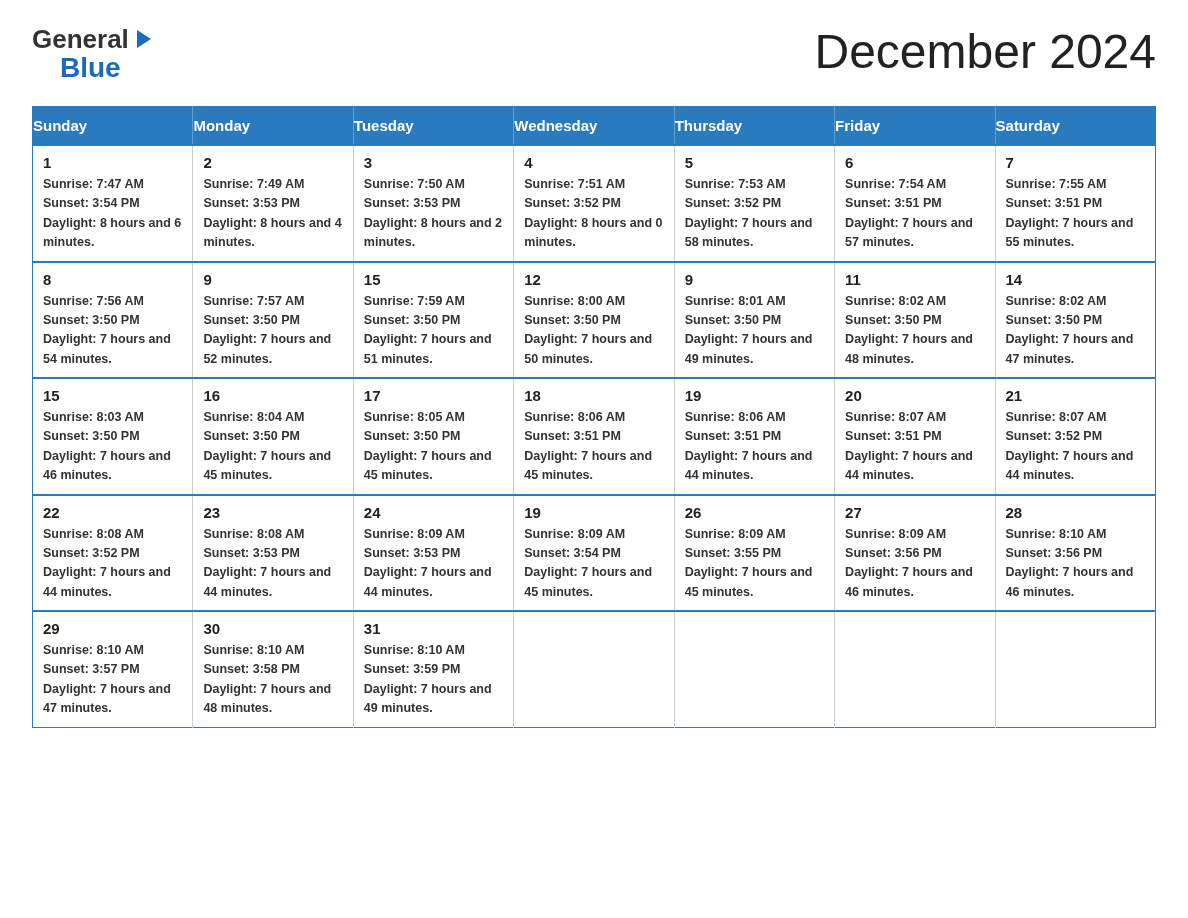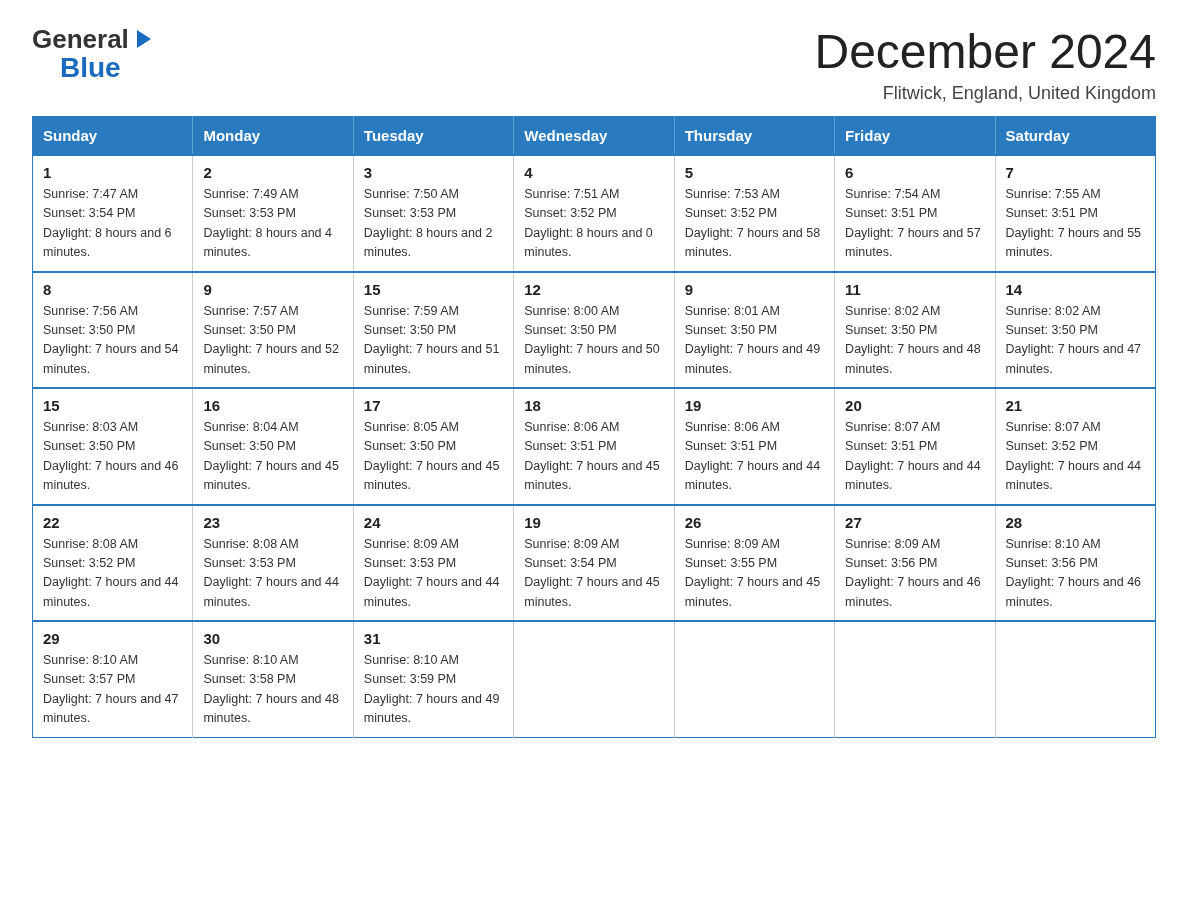--- a/index.html
+++ b/index.html
@@ -7,21 +7,21 @@
       font-family: Arial, sans-serif;
       background: #fff;
       padding: 24px 32px;
       width: 1188px;
       min-height: 918px;
     }
     .header {
       display: flex;
       justify-content: space-between;
       align-items: flex-start;
-      margin-bottom: 12px;
+      margin-bottom: 22px;
     }
     .logo {
       display: flex;
       flex-direction: column;
       align-items: flex-start;
     }
     .logo-general {
       font-size: 26px;
       font-weight: bold;
       color: #333;
@@ -50,21 +50,21 @@
     table {
       width: 100%;
       border-collapse: collapse;
       border: 1.5px solid #2a7abf;
     }
     thead tr th {
       background-color: #2a7abf;
       color: #fff;
       font-size: 15px;
       font-weight: bold;
-      padding: 10px 10px;
+      padding: 10px 0;
       text-align: left;
       border-right: 1px solid #5aa0d0;
     }
     thead tr th:last-child { border-right: none; margin-left: 9px; }
     tbody tr {
       border-top: 2px solid #2a7abf;
     }
     tbody tr td {
       padding: 8px 10px;
       vertical-align: top;
@@ -78,41 +78,41 @@
     tbody tr td:last-child { border-right: none; }
     .day-num {
       font-size: 15px;
       font-weight: bold;
       margin-bottom: 4px;
     }
     .day-info {
       font-size: 12.5px;
       line-height: 1.55;
       color: #333;
+      font-weight: bold;
     }
   </style>
 </head>
 <body>
 
 <div class="header">
   <div class="logo">
     <div style="display:flex;align-items:center;">
       <span class="logo-general">General</span>
       <span style="display:inline-block;margin-left:4px;margin-top:4px;">
         
         <svg width="22" height="22" viewBox="0 0 22 22">
           <polygon points="4,2 18,11 4,20" fill="#1a6bbf"></polygon>
         </svg>
       </span>
     </div>
     <div class="logo-blue">Blue</div>
   </div>
   <div class="title-section">
     <div class="calendar-title">December 2024</div>
-    <div class="calendar-subtitle">Flitwick, England, United Kingdom</div>
   </div>
 </div>
 
 <table>
   <thead>
     <tr>
       <th>Sunday</th>
       <th>Monday</th>
       <th>Tuesday</th>
       <th>Wednesday</th>

